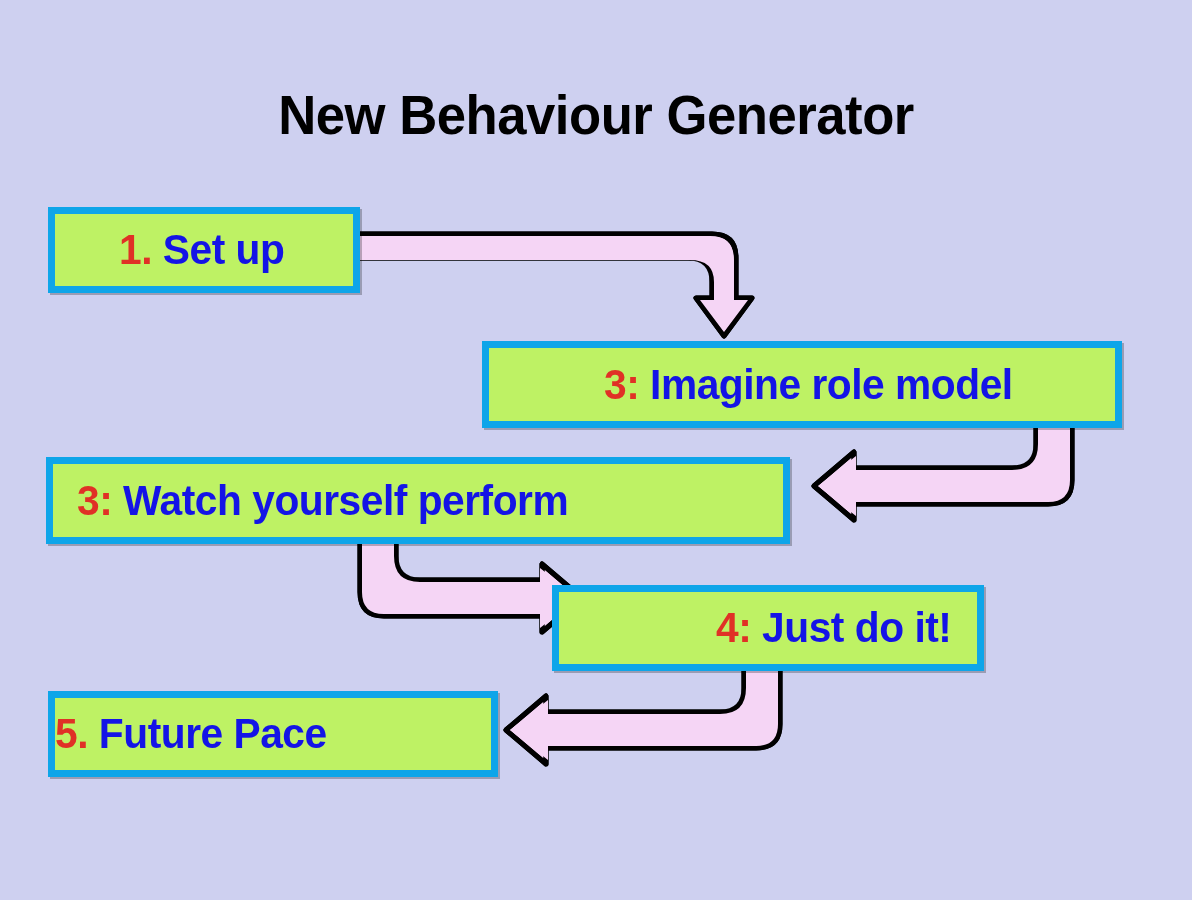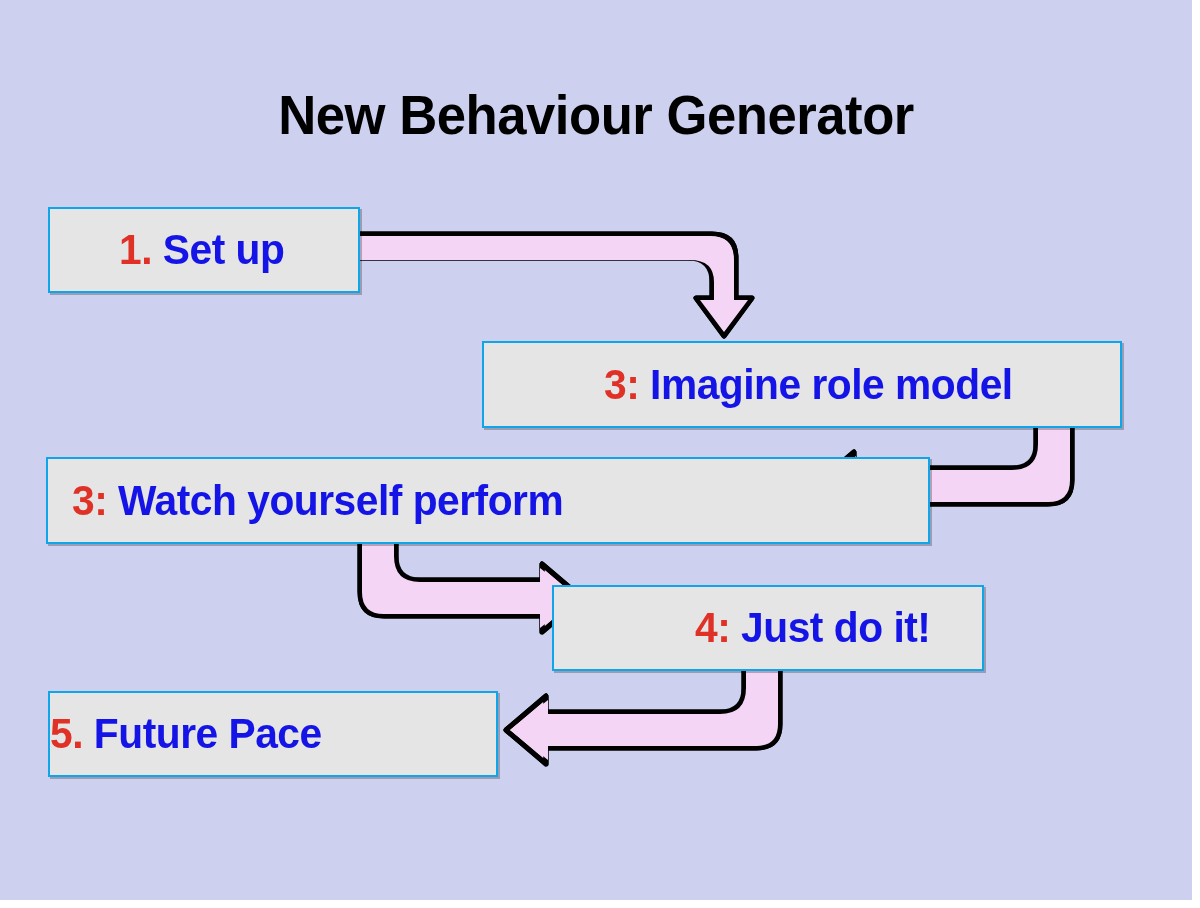--- a/index.html
+++ b/index.html
@@ -31,43 +31,43 @@
     color: #000000;
     letter-spacing: -0.5px;
     font-stretch: condensed;
     transform: scaleX(0.94);
     transform-origin: center top;
     white-space: nowrap;
   }
   .node {
     position: absolute;
     box-sizing: border-box;
-    background: #e5e5e5;
-    border: 2px solid #0ea5e9;
+    background: #bef264;
+    border: 7px solid #0ea5e9;
     display: flex;
     align-items: center;
     z-index: 5;
     box-shadow: 2px 2px 0 rgba(0,0,0,0.25);
   }
   .node .label {
     font-size: 42px;
     font-weight: bold;
     line-height: 1;
     white-space: nowrap;
     letter-spacing: -0.5px;
     transform: scaleX(0.97);
     transform-origin: left center;
   }
   .node .num { color: #e03126; }
   .node .txt { color: #1414e6; }
 
   #node1 { left: 48px;  top: 207px; width: 312px; height: 86px; justify-content: center; }
   #node2 { left: 482px; top: 341px; width: 640px; height: 87px; padding-left: 26px; justify-content: center; }
-  #node3 { left: 46px;  top: 457px; width: 884px; height: 87px; padding-left: 24px; }
-  #node4 { left: 552px; top: 585px; width: 432px; height: 86px; justify-content: flex-end; padding-right: 44px; }
+  #node3 { left: 46px;  top: 457px; width: 744px; height: 87px; padding-left: 24px; }
+  #node4 { left: 552px; top: 585px; width: 432px; height: 86px; justify-content: flex-end; padding-right: 18px; }
   #node5 { left: 48px;  top: 691px; width: 450px; height: 86px; }
 
   .arrow {
     position: absolute;
     z-index: 2;
   }
   .arrow svg { display: block; overflow: visible; }
 </style>
 </head>
 <body>

